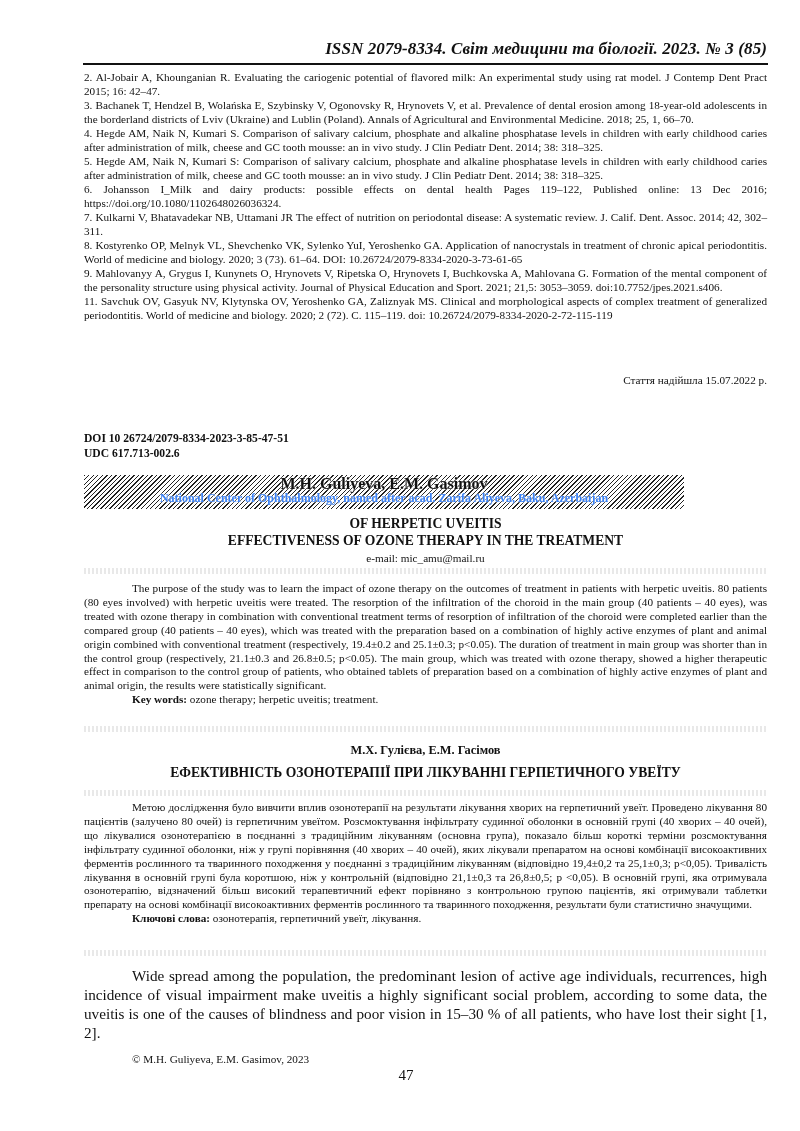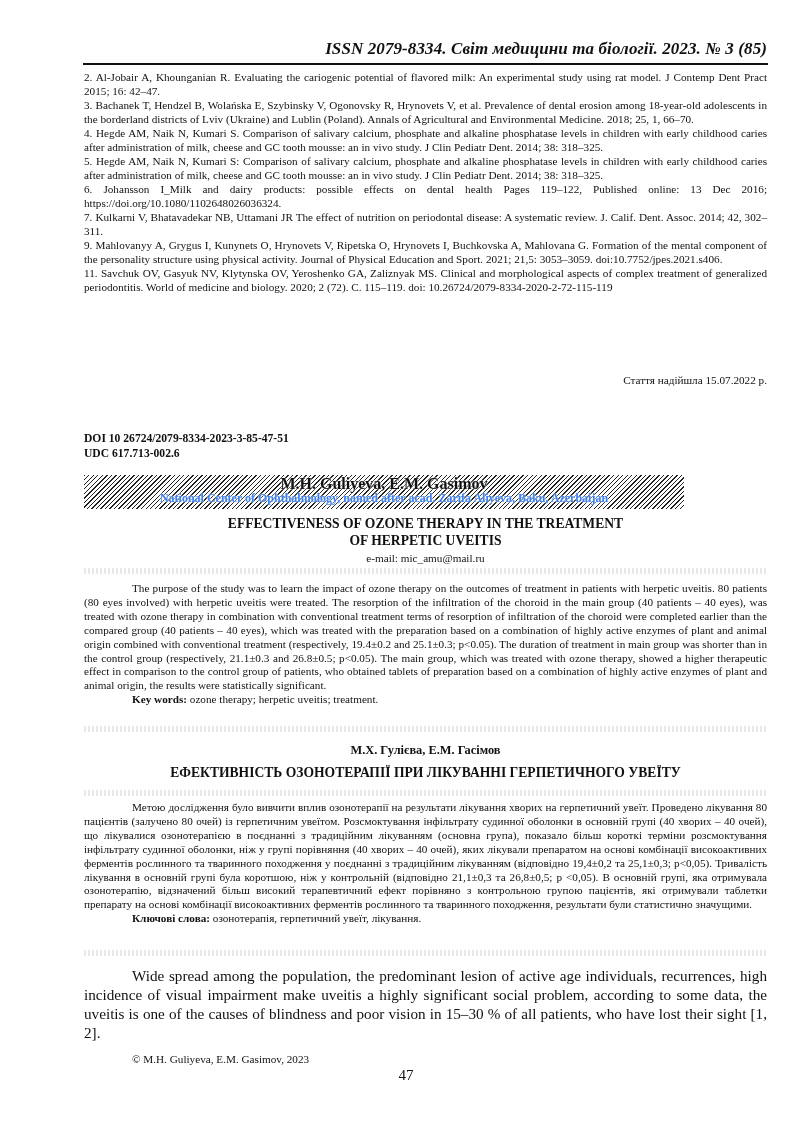--- a/index.html
+++ b/index.html
@@ -57,38 +57,39 @@
   <div class="running-head">ISSN 2079-8334. Світ медицини та біології. 2023. № 3 (85)</div>
   <div class="head-rule"></div>
 
   <div class="refs">
     <p>2. Al-Jobair A, Khounganian R. Evaluating the cariogenic potential of flavored milk: An experimental study using rat model. J Contemp Dent Pract 2015; 16: 42–47.</p>
     <p>3. Bachanek T, Hendzel B, Wolańska E, Szybinsky V, Ogonovsky R, Hrynovets V, et al. Prevalence of dental erosion among 18-year-old adolescents in the borderland districts of Lviv (Ukraine) and Lublin (Poland). Annals of Agricultural and Environmental Medicine. 2018; 25, 1, 66–70.</p>
     <p>4. Hegde AM, Naik N, Kumari S. Comparison of salivary calcium, phosphate and alkaline phosphatase levels in children with early childhood caries after administration of milk, cheese and GC tooth mousse: an in vivo study. J Clin Pediatr Dent. 2014; 38: 318–325.</p>
     <p>5. Hegde AM, Naik N, Kumari S: Comparison of salivary calcium, phosphate and alkaline phosphatase levels in children with early childhood caries after administration of milk, cheese and GC tooth mousse: an in vivo study. J Clin Pediatr Dent. 2014; 38: 318–325.</p>
     <p>6. Johansson I_Milk and dairy products: possible effects on dental health Pages 119–122, Published online: 13 Dec 2016; https://doi.org/10.1080/1102648026036324.</p>
     <p>7. Kulkarni V, Bhatavadekar NB, Uttamani JR The effect of nutrition on periodontal disease: A systematic review. J. Calif. Dent. Assoc. 2014; 42, 302–311.</p>
+    <p>8. Kostyrenko OP, Melnyk VL, Shevchenko VK, Sylenko YuI, Yeroshenko GA. Application of nanocrystals in treatment of chronic apical periodontitis. World of medicine and biology. 2020; 3 (73). 61–64. DOI: 10.26724/2079-8334-2020-3-73-61-65</p>
     <p>9. Mahlovanyy A, Grygus I, Kunynets O, Hrynovets V, Ripetska O, Hrynovets I, Buchkovska A, Mahlovana G. Formation of the mental component of the personality structure using physical activity. Journal of Physical Education and Sport. 2021; 21,5: 3053–3059. doi:10.7752/jpes.2021.s406.</p>
     <p>11. Savchuk OV, Gasyuk NV, Klytynska OV, Yeroshenko GA, Zaliznyak MS. Clinical and morphological aspects of complex treatment of generalized periodontitis. World of medicine and biology. 2020; 2 (72). C. 115–119. doi: 10.26724/2079-8334-2020-2-72-115-119</p>
   </div>
 
   <div class="received">Стаття надійшла 15.07.2022 р.</div>
 
   <div class="doi-block">
     <div>DOI 10 26724/2079-8334-2023-3-85-47-51</div>
     <div>UDC 617.713-002.6</div>
   </div>
 
   <div class="hatch-band"></div>
   <div class="authors-en">M.H. Guliyeva, E.M. Gasimov</div>
   <div class="affil-en">National Center of Ophthalmology, named after acad. Zarifa Aliyeva, Baku, Azerbaijan</div>
 
   <div class="title-en">
+    <div>OF HERPETIC UVEITIS</div>
     <div>EFFECTIVENESS OF OZONE THERAPY IN THE TREATMENT</div>
-    <div>OF HERPETIC UVEITIS</div>
   </div>
 
   <div class="email">e-mail: mic_amu@mail.ru</div>
 
   <div class="wavy" style="top:568px;"></div>
 
   <div class="abstract" style="top:582px;">
     <p>The purpose of the study was to learn the impact of ozone therapy on the outcomes of treatment in patients with herpetic uveitis. 80 patients (80 eyes involved) with herpetic uveitis were treated. The resorption of the infiltration of the choroid in the main group (40 patients – 40 eyes), was treated with ozone therapy in combination with conventional treatment terms of resorption of infiltration of the choroid were completed earlier than the compared group (40 patients – 40 eyes), which was treated with the preparation based on a combination of highly active enzymes of plant and animal origin combined with conventional treatment (respectively, 19.4±0.2 and 25.1±0.3; p&lt;0.05). The duration of treatment in main group was shorter than in the control group (respectively, 21.1±0.3 and 26.8±0.5; p&lt;0.05). The main group, which was treated with ozone therapy, showed a higher therapeutic effect in comparison to the control group of patients, who obtained tablets of preparation based on a combination of highly active enzymes of plant and animal origin, the results were statistically significant.</p>
     <p class="kw"><b>Key words:</b><span> ozone therapy; herpetic uveitis; treatment.</span></p>
   </div>

